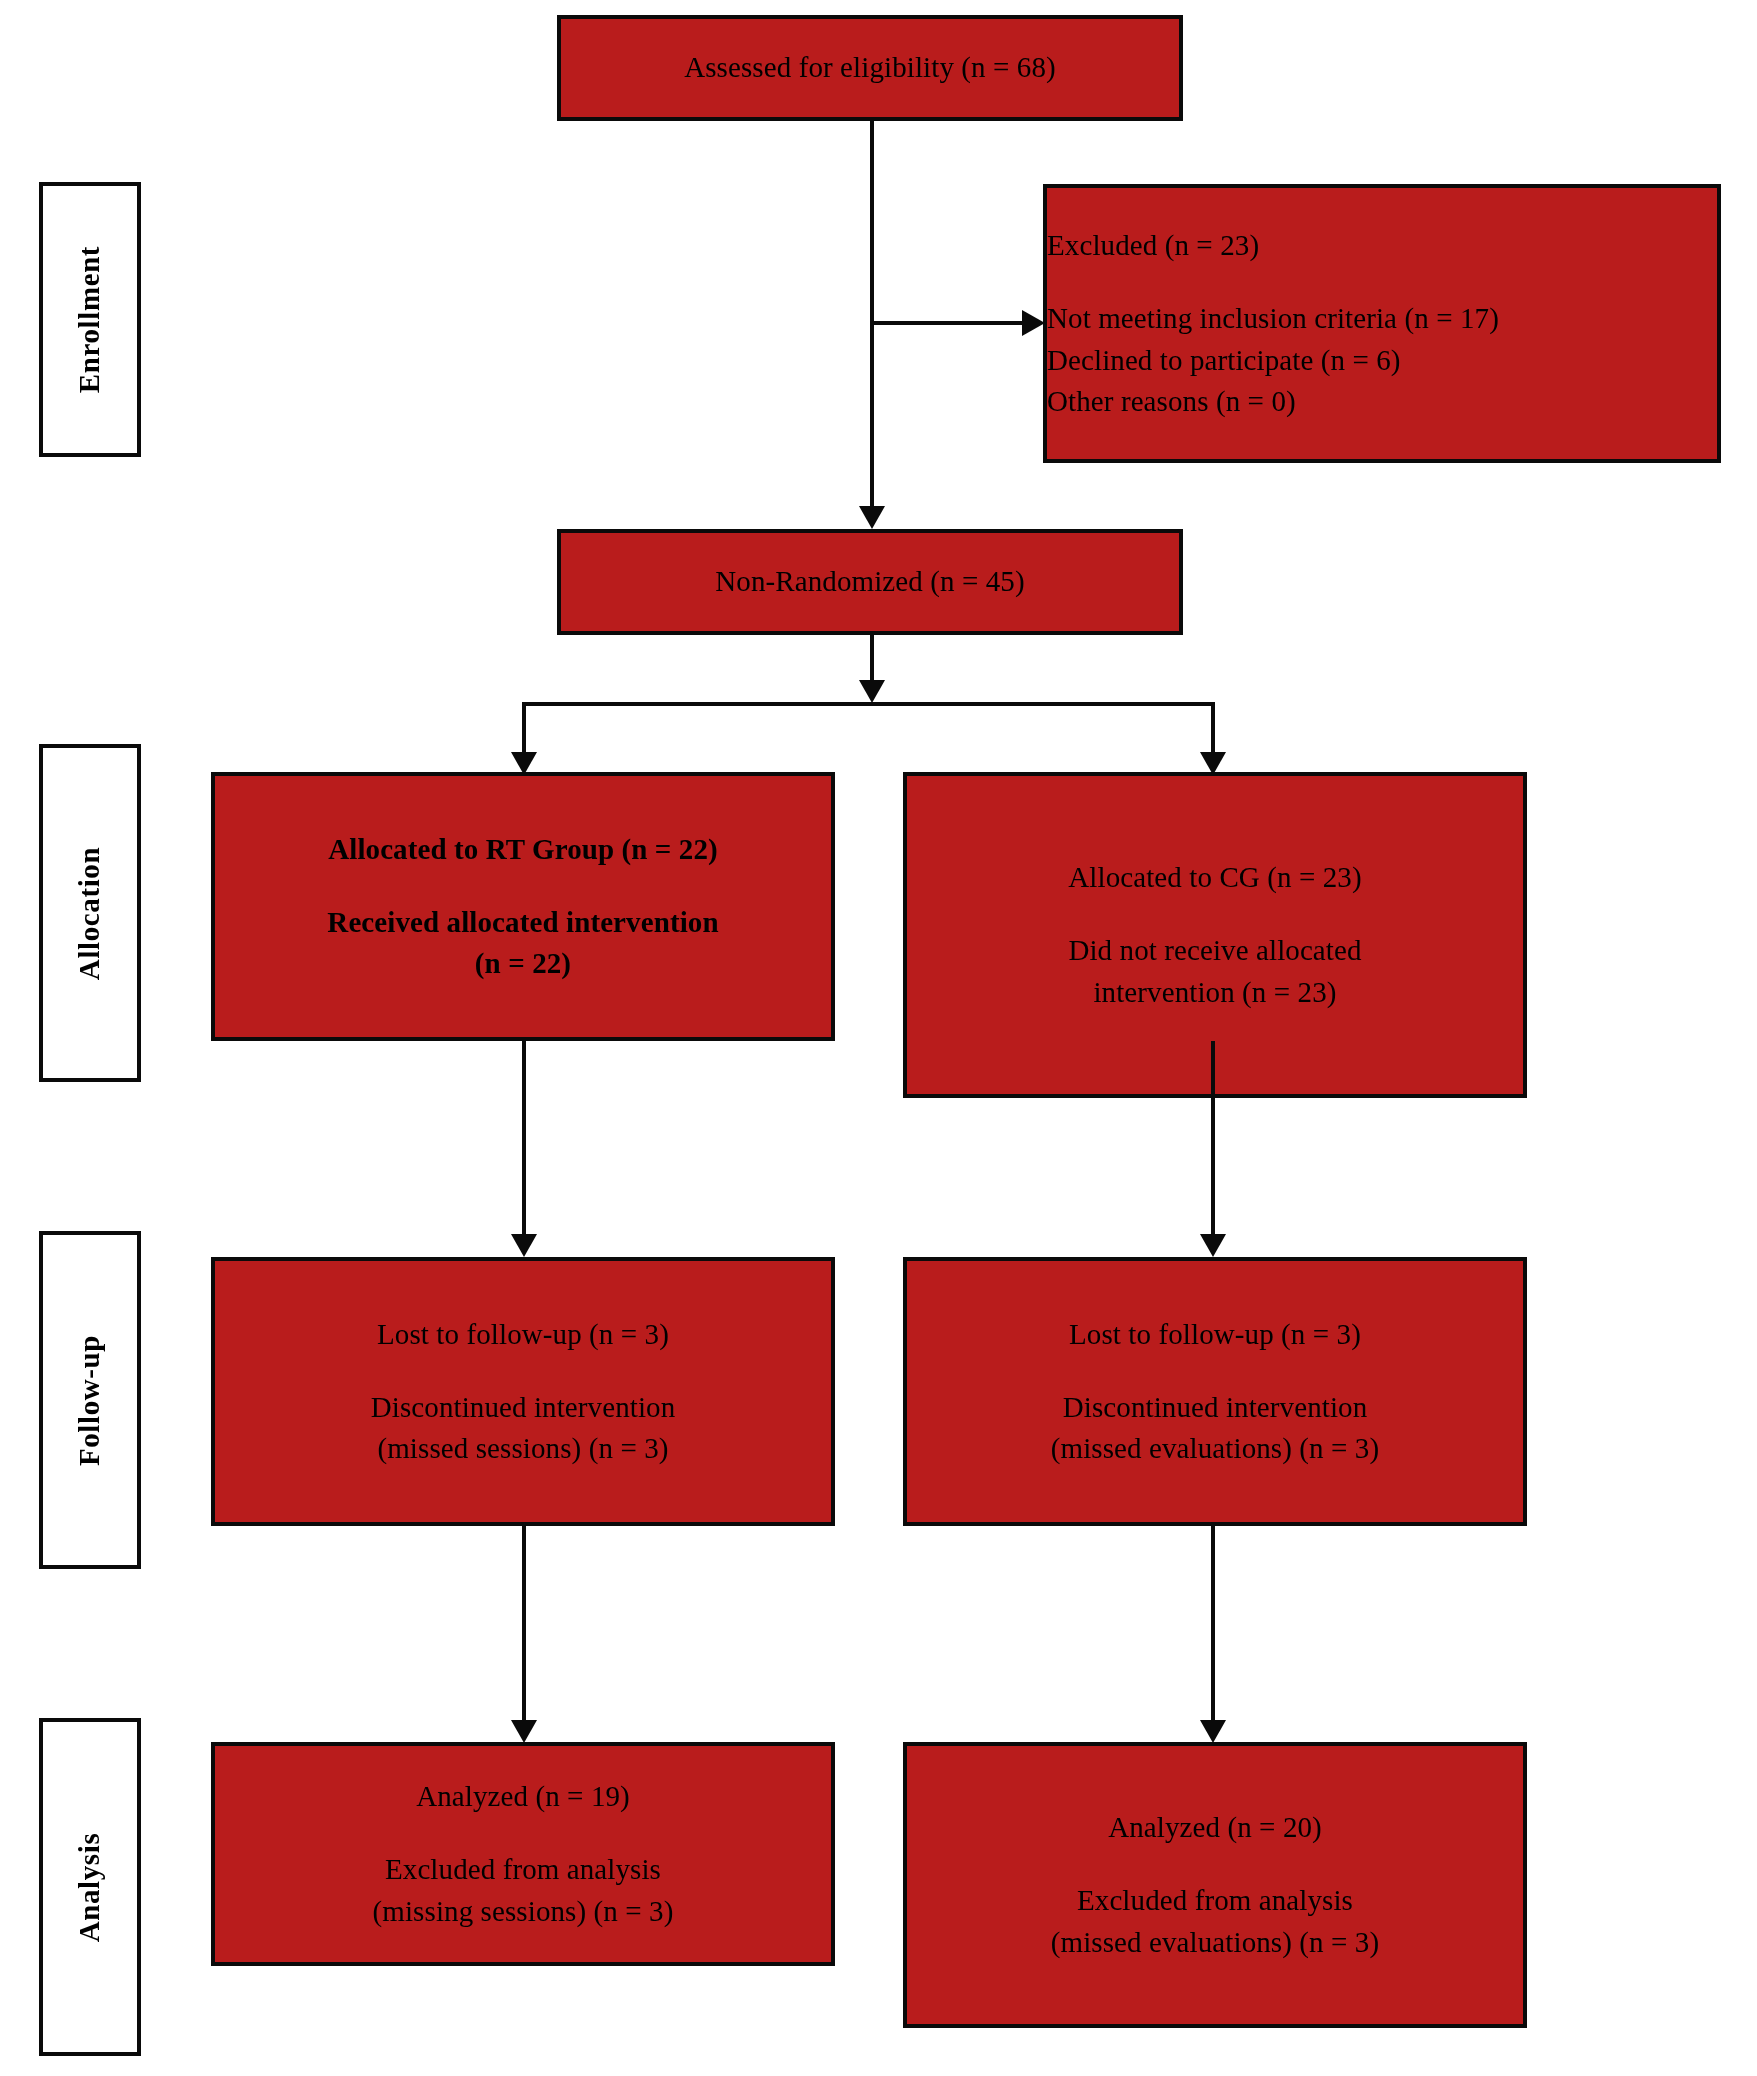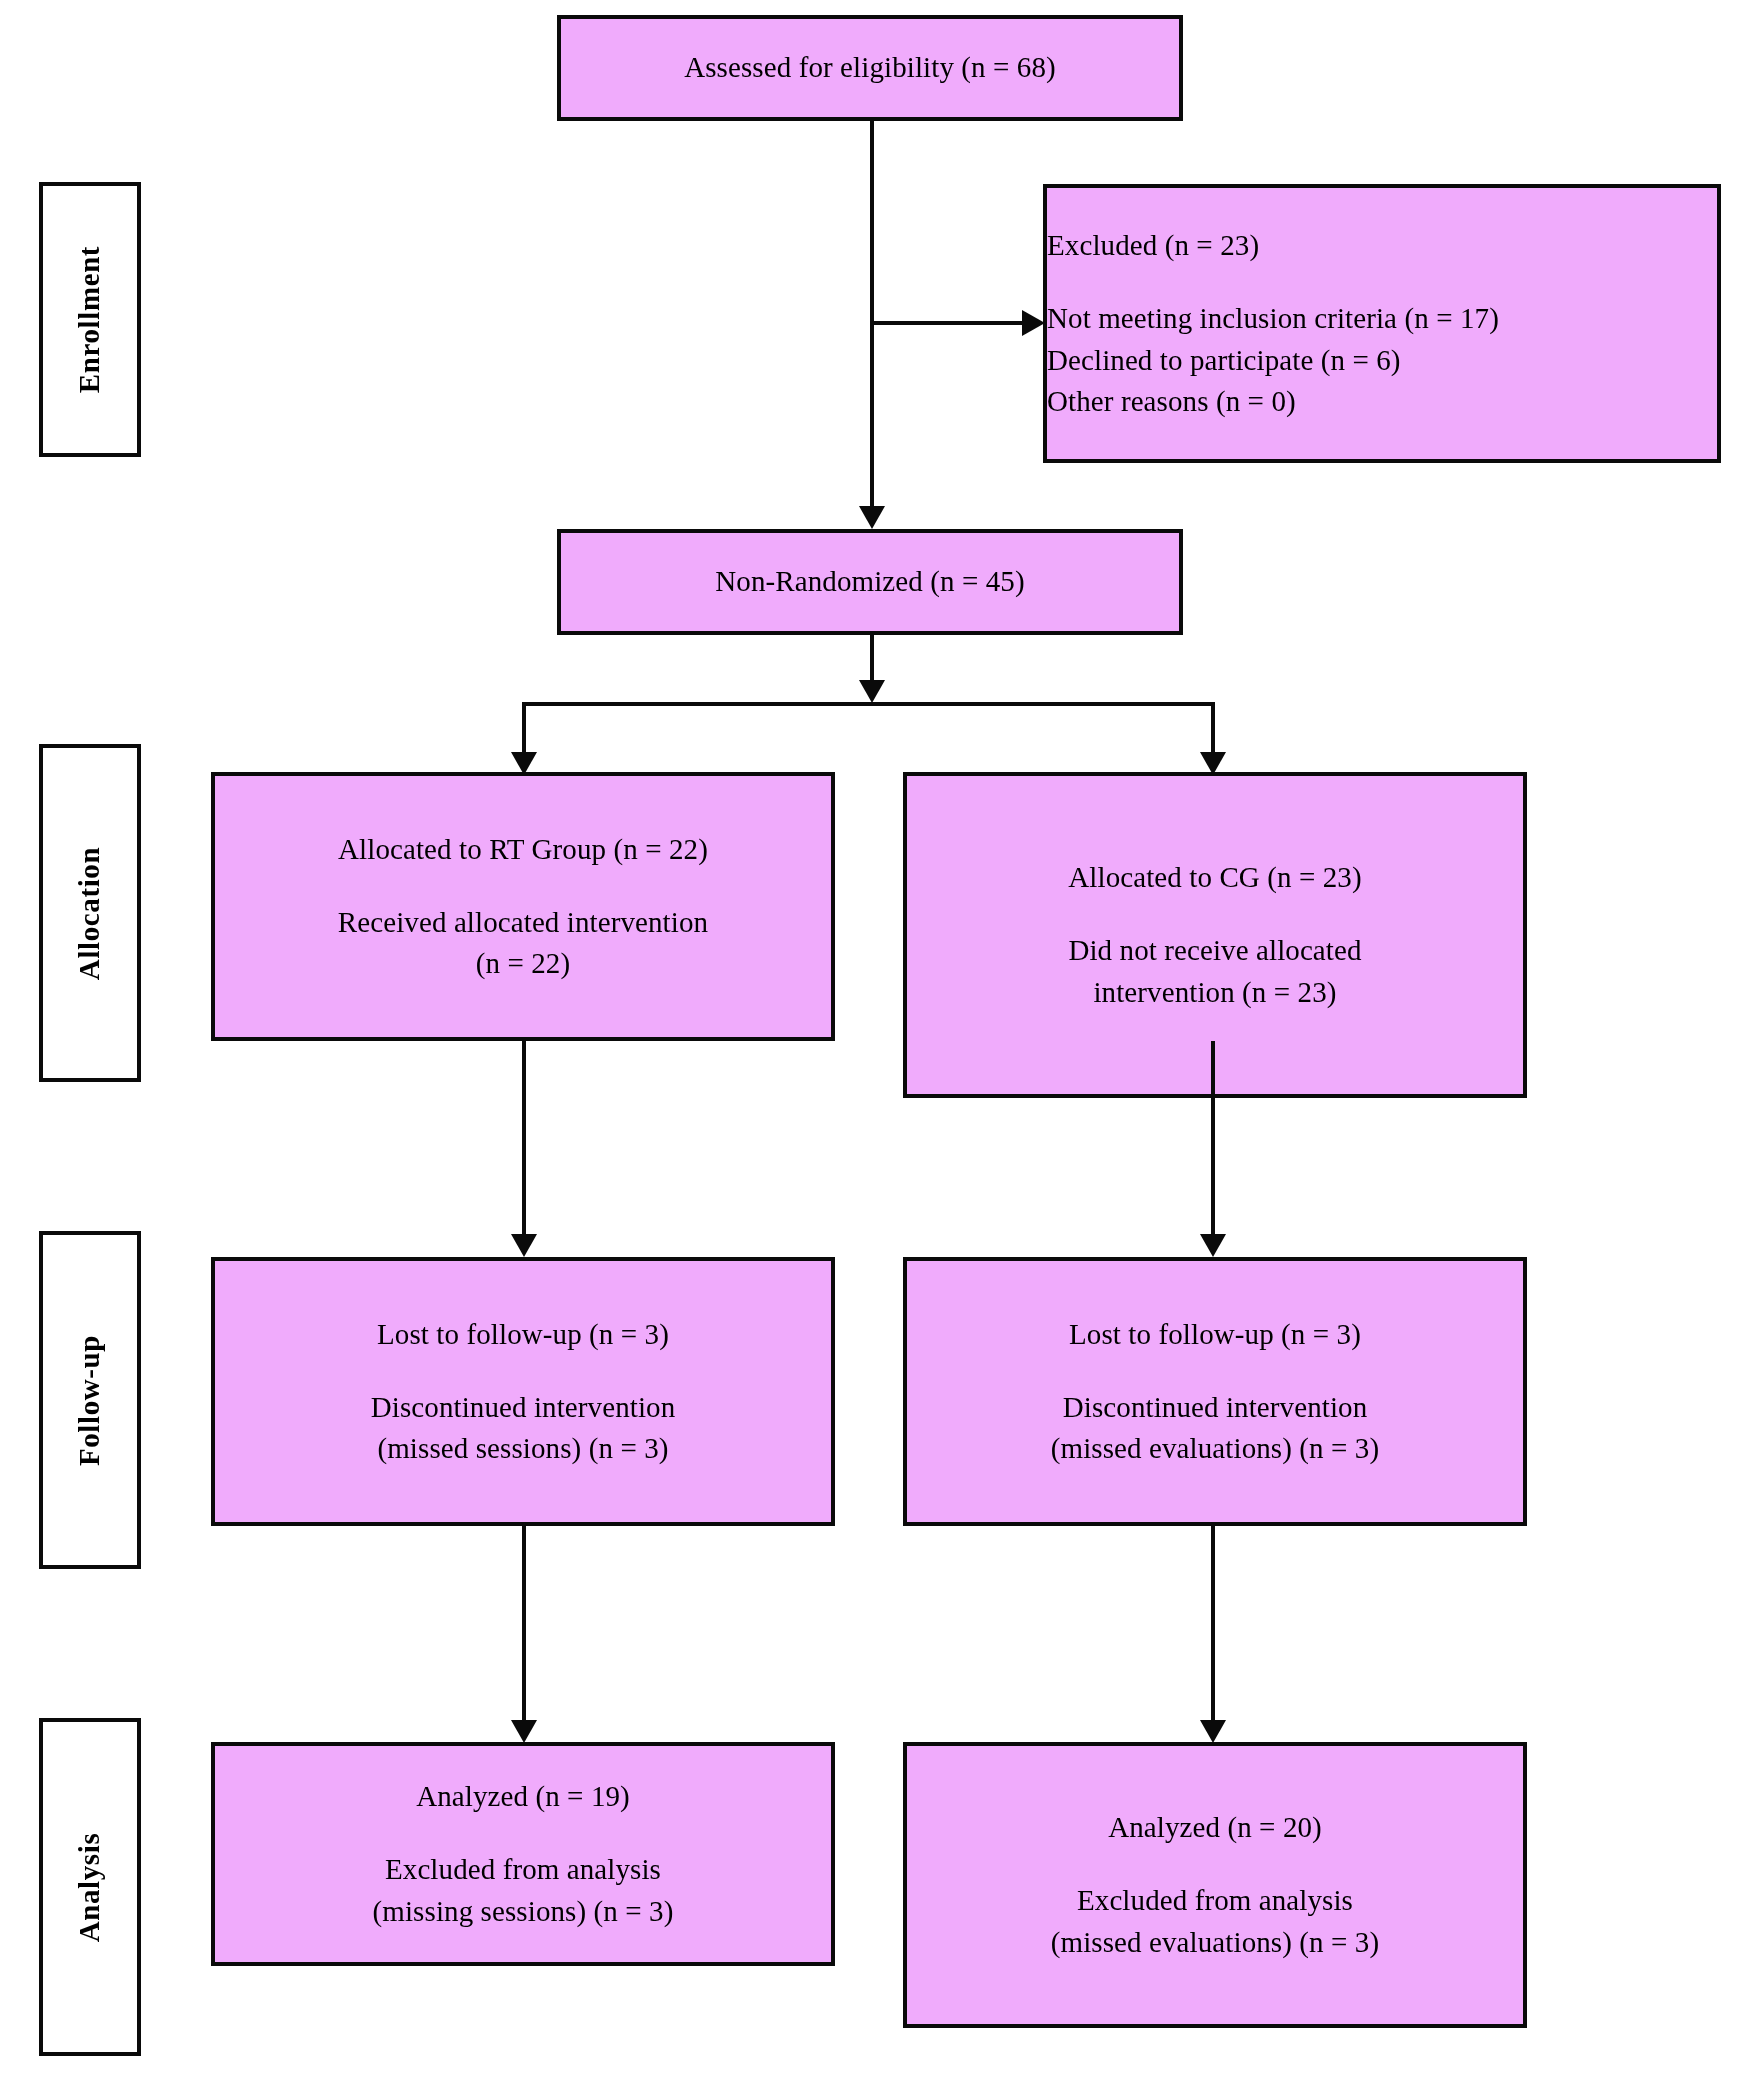--- a/index.html
+++ b/index.html
@@ -13,21 +13,21 @@
     height:2077px;
     background:#ffffff;
     overflow:hidden;
   }
 
   
   .fbox{
     position:absolute;
     box-sizing:border-box;
     border:4px solid #0a0a0a;
-    background:#f0abfc;
+    background:#b91c1c;
     display:flex;
     flex-direction:column;
     align-items:center;
     justify-content:center;
     text-align:center;
     font-size:29px;
     line-height:1.42;
     letter-spacing:0.1px;
   }
   .fbox .line{display:block;white-space:pre-line;}
@@ -123,21 +123,21 @@
   <div class="arrow-down" style="left:859px; top:680px;"></div>
 
   <div class="hline" style="left:522px; top:702px; width:693px;"></div>
 
   <div class="vline" style="left:522px; top:702px; height:51px;"></div>
   <div class="arrow-down" style="left:511px; top:752px;"></div>
 
   <div class="vline" style="left:1211px; top:702px; height:51px;"></div>
   <div class="arrow-down" style="left:1200px; top:752px;"></div>
 
-  <div class="fbox" style="left:211px; top:772px; width:624px; height:269px;">
+  <div class="fbox" style="left:211px; top:772px; width:624px; height:269px;font-weight:bold;">
     <span class="line">Allocated to RT Group (n = 22)</span>
     <span class="gap"></span>
     <span class="line">Received allocated intervention</span>
     <span class="line">(n = 22)</span>
   </div>
 
   <div class="fbox" style="left:903px; top:772px; width:624px; height:326px;">
     <span class="line">Allocated to CG (n = 23)</span>
     <span class="gap"></span>
     <span class="line">Did not receive allocated</span>

